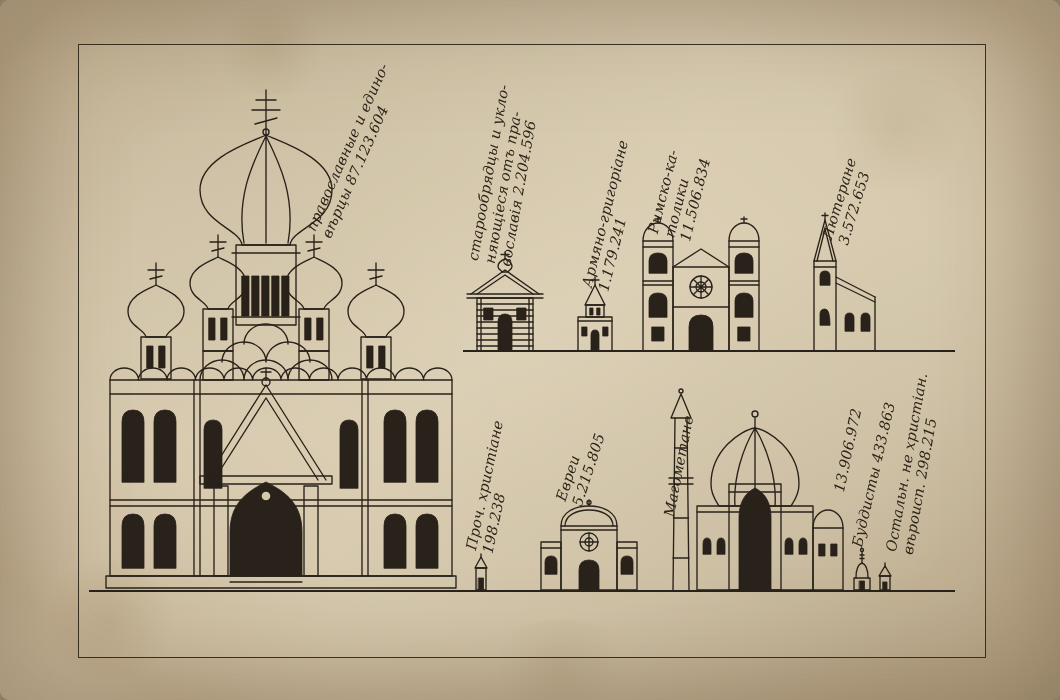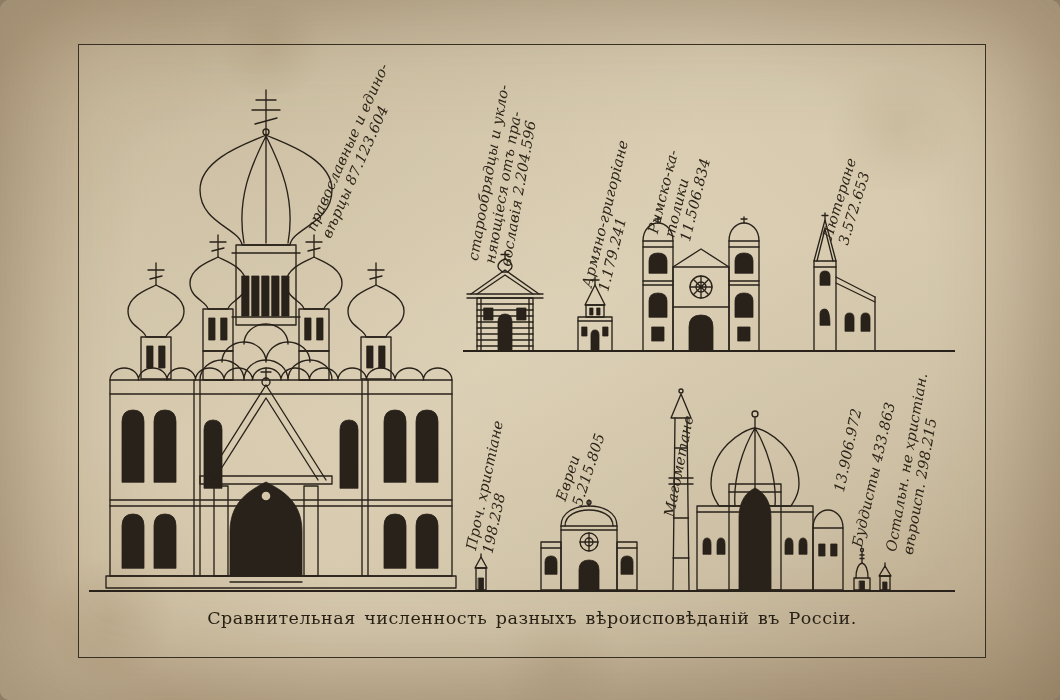--- a/index.html
+++ b/index.html
@@ -323,16 +323,15 @@
 
     <div class="rot" style="left:770px;top:500px;transform:rotate(-77deg);">
       <div>Буддисты 433.863</div>
     </div>
 
     <div class="rot" style="left:804px;top:505px;transform:rotate(-80deg);">
       <div>Остальн. не христіан.</div>
       <div>вѣроисп. 298.215</div>
     </div>
 
-    <div class="caption">Сравнительная численность разныхъ вѣроисповѣданій въ Россіи.</div>
 
   </div>
 </div>
 
 </body></html>

